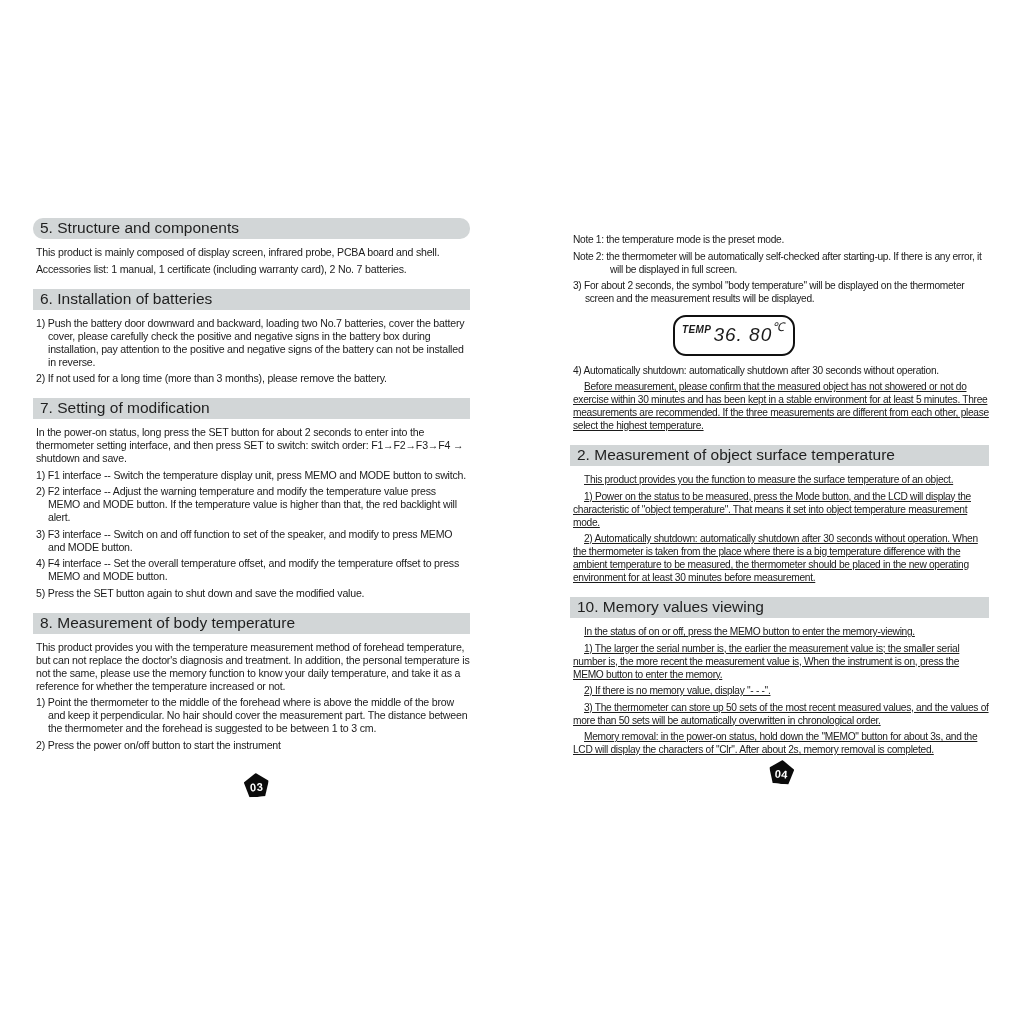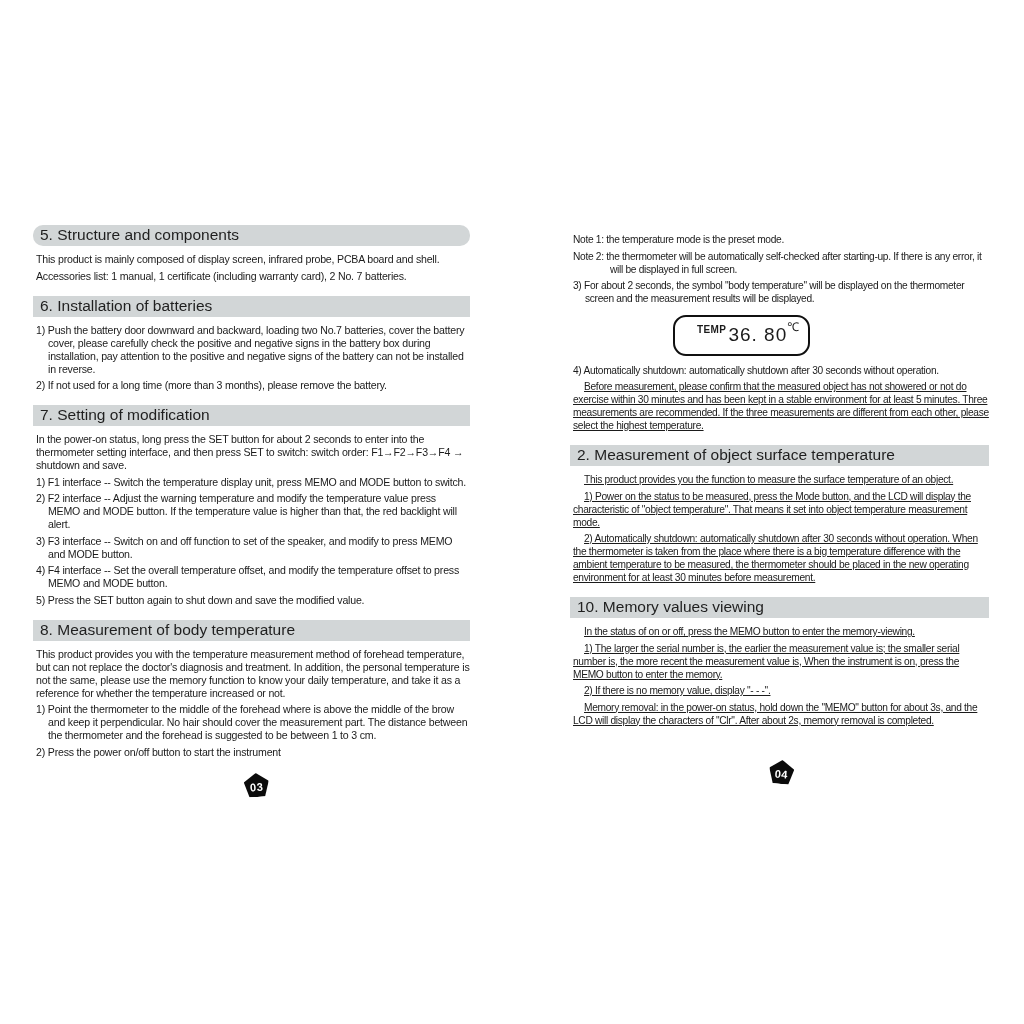--- a/index.html
+++ b/index.html
@@ -37,21 +37,21 @@
   .bar {
     background: #d2d6d7;
     color: #1f1f1f;
     font-size: 15.5px;
     line-height: 16px;
     letter-spacing: 0;
     padding: 2px 6px 3px 7px;
     margin: 13px 0 7px 0;
   }
   .bar.first {
-    margin-top: 10px;
+    margin-top: 3px;
     border-radius: 10px;
   }
   .p {
     margin: 0 0 3.5px 3px;
   }
   .p.first {
     margin-top: 5px;
   }
   .li {
     padding-left: 12px;
@@ -63,24 +63,25 @@
   }
   .ind {
     text-indent: 11px;
     text-decoration: underline;
   }
   .lcd {
     display: inline-flex;
     align-items: flex-start;
     border: 2.5px solid #101010;
     border-radius: 13px;
-    padding: 4px 9px 6px 22px;
+    padding: 4px 9px 6px 7px;
     margin: 6px 0 8px 103px;
     background: #ffffff;
     letter-spacing: 0;
+    font-style: italic;
   }
   .lcd-label {
     font-size: 10px;
     font-weight: bold;
     letter-spacing: 0.4px;
     padding-top: 2px;
   }
   .lcd-value {
     font-size: 19px;
     line-height: 27px;
@@ -163,20 +164,21 @@
 
   <div class="bar">2. Measurement of object surface temperature</div>
   <p class="p ind">This product provides you the function to measure the surface temperature of an object.</p>
   <p class="p ind">1) Power on the status to be measured, press the Mode button, and the LCD will display the characteristic of "object temperature". That means it set into object temperature measurement mode.</p>
   <p class="p ind">2) Automatically shutdown: automatically shutdown after 30 seconds without operation. When the thermometer is taken from the place where there is a big temperature difference with the ambient temperature to be measured, the thermometer should be placed in the new operating environment for at least 30 minutes before measurement.</p>
 
   <div class="bar">10. Memory values viewing</div>
   <p class="p ind">In the status of on or off, press the MEMO button to enter the memory-viewing.</p>
   <p class="p ind">1) The larger the serial number is, the earlier the measurement value is; the smaller serial number is, the more recent the measurement value is, When the instrument is on, press the MEMO button to enter the memory.</p>
   <p class="p ind">2) If there is no memory value, display "- - -".</p>
+  <p class="p ind">3) The thermometer can store up 50 sets of the most recent measured values, and the values of more than 50 sets will be automatically overwritten in chronological order.</p>
   <p class="p ind">Memory removal: in the power-on status, hold down the "MEMO" button for about 3s, and the LCD will display the characters of "Clr". After about 2s, memory removal is completed.</p>
 </div>
 
 <div class="badge badge-left">
   <span class="badge-text">03</span>
 </div>
 <div class="badge badge-right">
   <span class="badge-text">04</span>
 </div>
 

